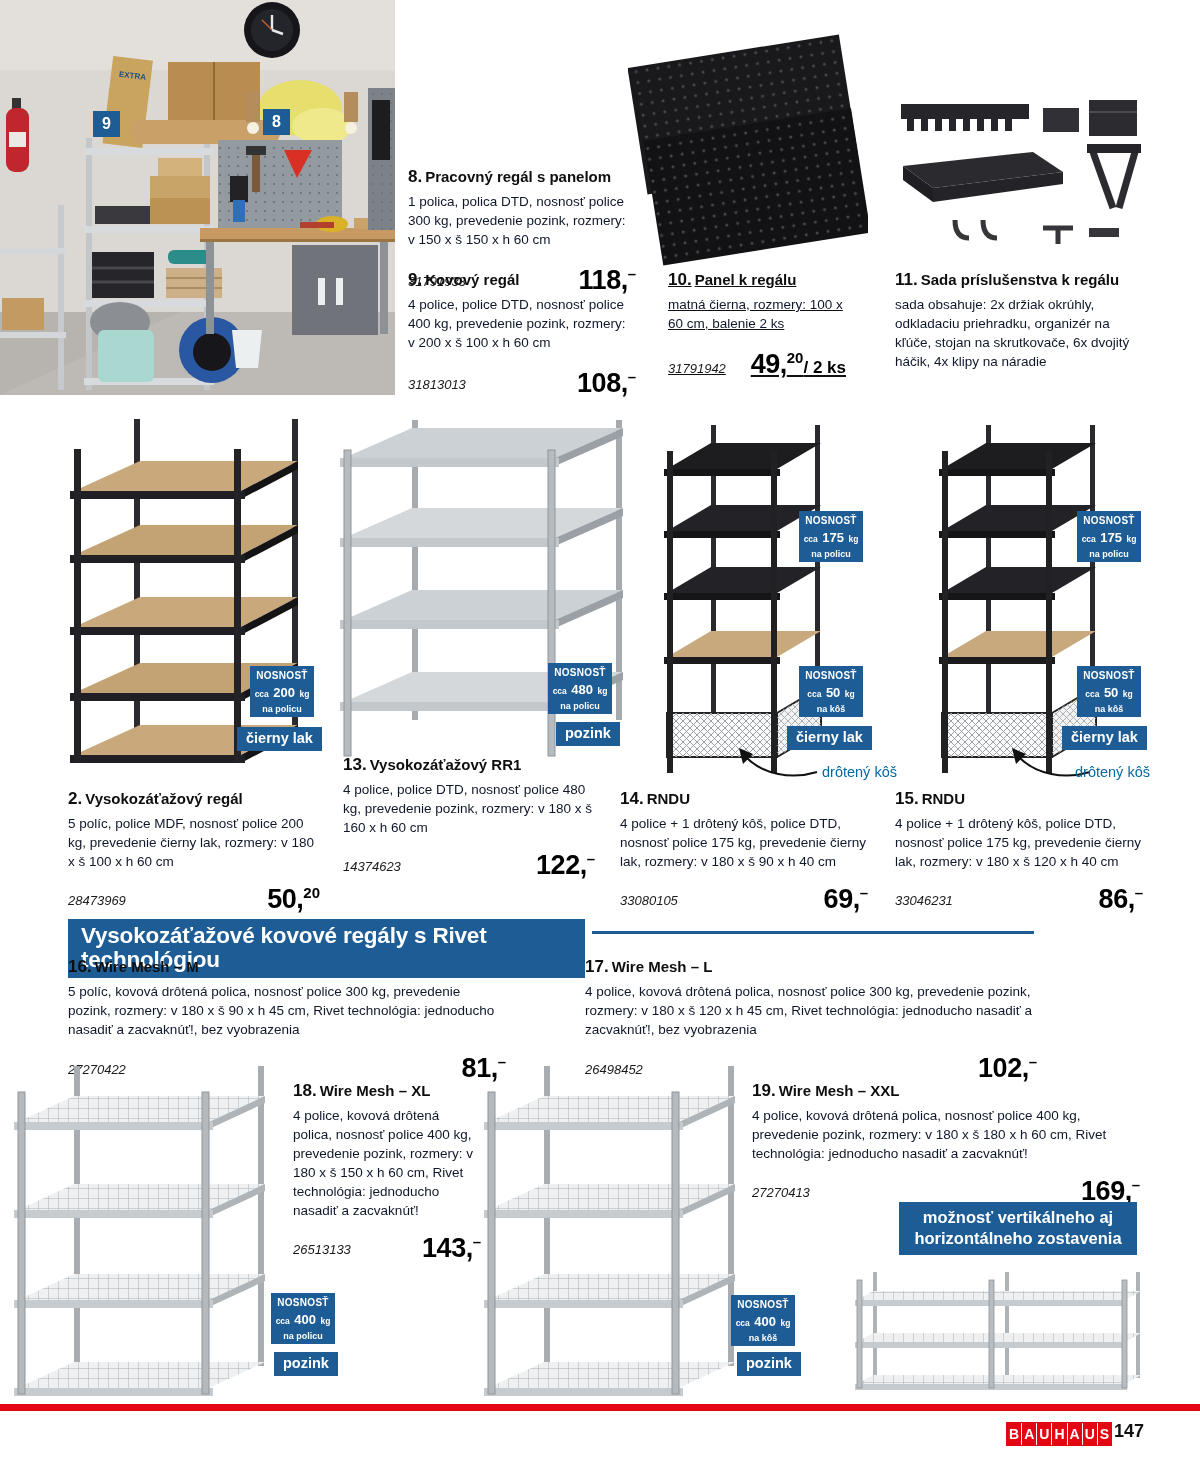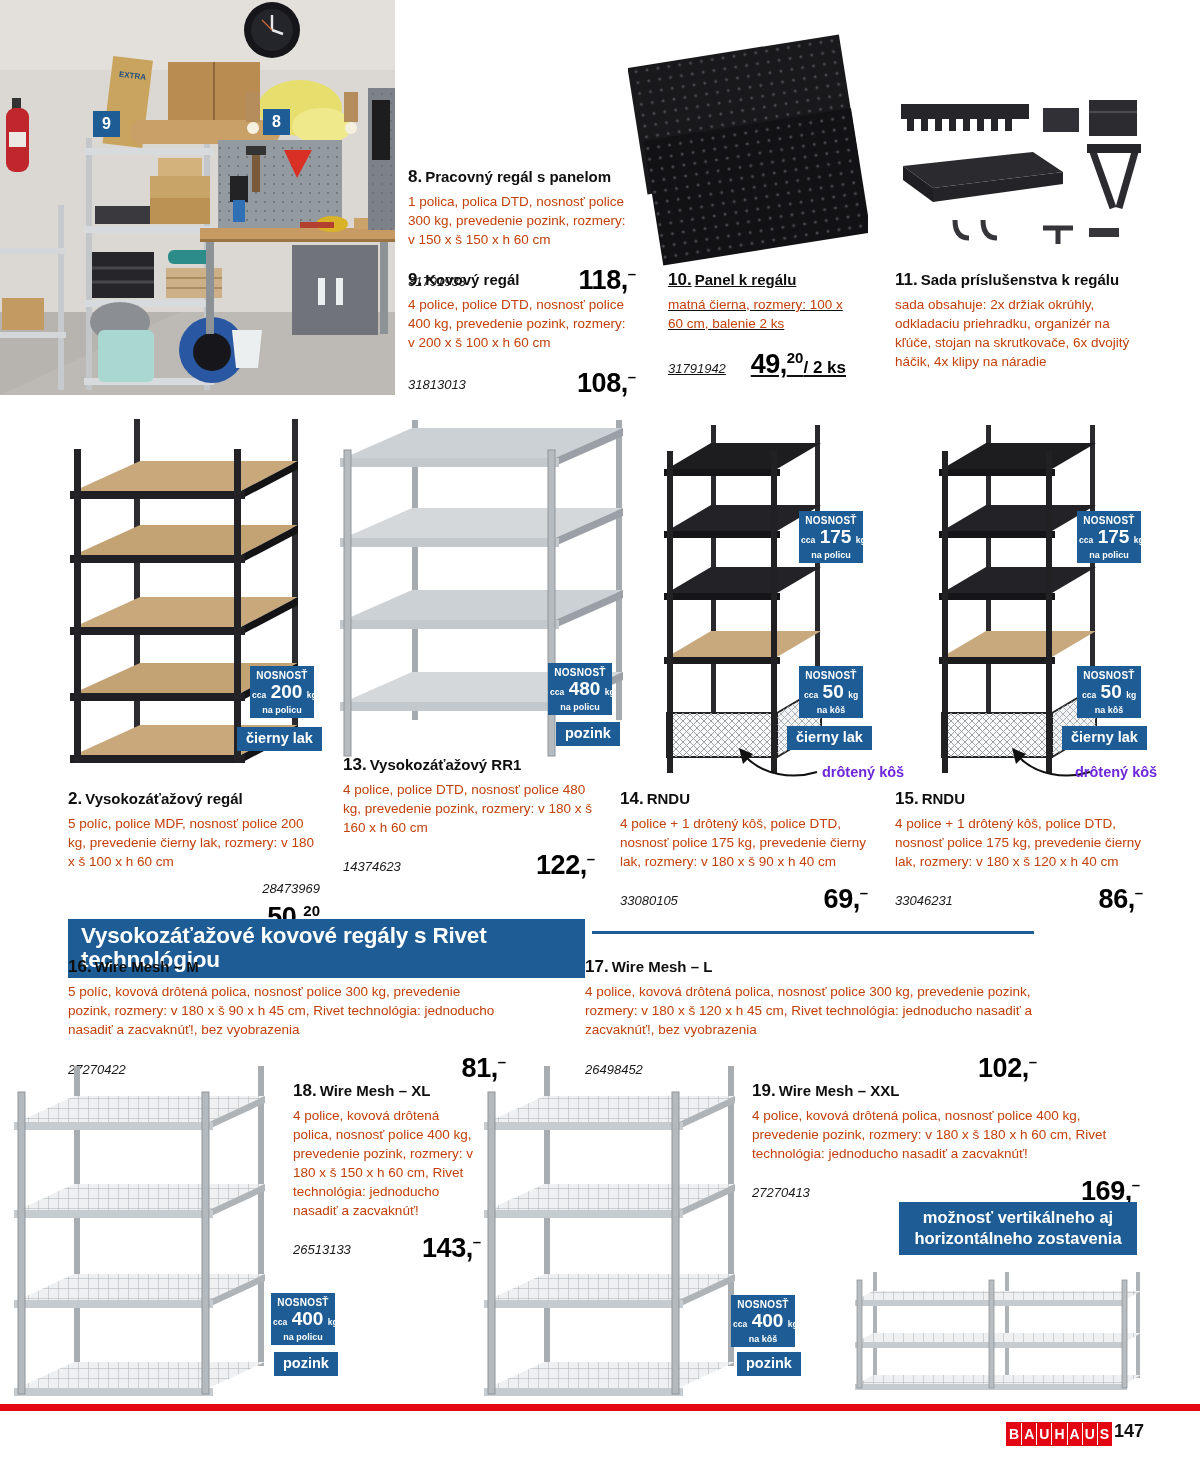--- a/index.html
+++ b/index.html
@@ -3,38 +3,38 @@
 <meta charset="utf-8">
 <style>
   * { box-sizing: border-box; }
   body { margin:0; background:#fff; font-family:"Liberation Sans", sans-serif; color:#111; }
   .page { position:relative; width:1200px; height:1464px; background:#fff; overflow:hidden; margin:0 auto; }
   .abs { position:absolute; }
 
   
   .prod-title { font-size:15px; font-weight:bold; color:#0e0e0e; margin-bottom:6px; line-height:18px; }
   .pnum { font-size:17px; margin-right:3px; }
-  .prod-desc { font-size:13.5px; line-height:19px; color:#c2410c; }
+  .prod-desc { font-size:13.5px; line-height:19px; color:#0f172a; }
   .prod-row { display:flex; justify-content:space-between; align-items:flex-end; margin-top:13px; }
   .sku { font-style:italic; font-size:13px; color:#1a1a1a; margin-bottom:3px; }
   .price { font-weight:bold; font-size:27px; line-height:23px; color:#000; white-space:nowrap; letter-spacing:-0.5px; }
   .psup { font-size:15px; vertical-align:10px; letter-spacing:0; }
   .psuf { font-size:17px; letter-spacing:0; }
 
   
   .cap { position:absolute; background:#1d5c94; color:#fff; text-align:center; width:64px; padding:4px 2px 3px; }
   .cap-t { font-size:10px; font-weight:bold; letter-spacing:0.3px; line-height:12px; }
   .cap-v { line-height:19px; white-space:nowrap; }
   .cap-cca { font-size:8.5px; font-weight:bold; }
-  .cap-val { font-size:19px; font-weight:bold; }
+  .cap-val { font-size:13px; font-weight:bold; }
   .cap-kg { font-size:8.5px; font-weight:bold; }
   .cap-s { font-size:9px; font-weight:bold; line-height:10px; }
 
   .finish { position:absolute; background:#1d5c94; color:#fff; font-weight:bold; font-size:14.5px; padding:4px 9px 5px; line-height:15px; }
-  .kos-label { position:absolute; font-weight:bold; font-size:14.5px; color:#6d28d9; }
+  .kos-label { position:absolute; font-weight:normal; font-size:14.5px; color:#0369a1; }
 
   .banner { position:absolute; left:68px; top:919px; width:517px; background:#1d5c94; color:#fff;
             font-weight:bold; font-size:22.5px; line-height:24px; padding:5px 0 6px 13px; letter-spacing:-0.2px; }
   .banner-line { position:absolute; left:592px; top:931px; width:442px; height:3px; background:#1d5c94; }
 
   .callout { position:absolute; left:899px; top:1202px; width:238px; background:#1d5c94; color:#fff;
              font-weight:bold; font-size:16.5px; line-height:21px; text-align:center; padding:5px 4px 6px; }
 
   .photobadge { position:absolute; width:27px; height:26px; background:#1d5c94; color:#fff; font-weight:bold;
                 font-size:16px; text-align:center; line-height:26px; }
@@ -393,21 +393,21 @@
     <path d="M82,24 C56,32 28,26 12,10" stroke="#111" stroke-width="2" fill="none"></path>
     <polygon points="4,0 18,6 8,16" fill="#111"></polygon>
   </svg>
   <div class="kos-label" style="left:1075px;top:764px;">drôtený kôš</div>
 
   <div class="abs" style="left:68px;top:790px;width:252px;">
     <div class="prod-title">
       <span class="pnum">2.</span><span>Vysokozáťažový regál</span>
     </div>
     <div class="prod-desc">5 políc, police MDF, nosnosť police 200 kg, prevedenie čierny lak, rozmery: v 180 x š 100 x h 60 cm</div>
-    <div class="prod-row" style="margin-top:10px;flex-direction:column;">
+    <div class="prod-row" style="margin-top:10px;">
       <span class="sku">28473969</span>
       <span class="price"><span>50,</span><span class="psup">20</span></span>
     </div>
   </div>
 
   <div class="abs" style="left:343px;top:756px;width:252px;">
     <div class="prod-title">
       <span class="pnum">13.</span><span>Vysokozáťažový RR1</span>
     </div>
     <div class="prod-desc">4 police, police DTD, nosnosť police 480 kg, prevedenie pozink, rozmery: v 180 x š 160 x h 60 cm</div>

